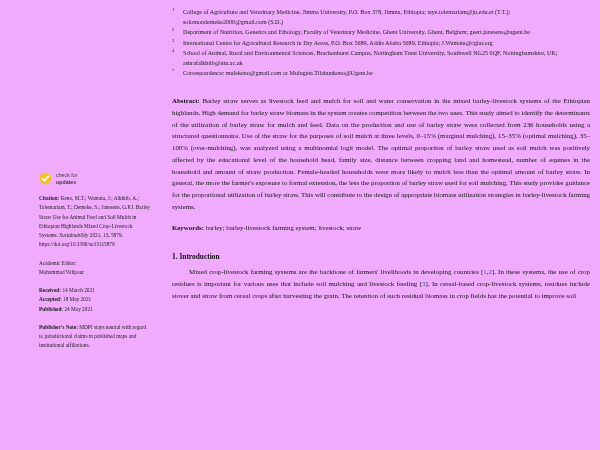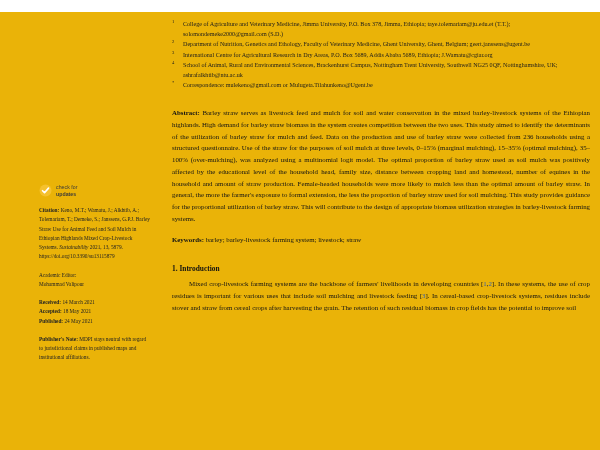--- a/index.html
+++ b/index.html
@@ -12,22 +12,21 @@
     height: 450px;
     position: relative;
     font-family: "Liberation Serif", "DejaVu Serif", serif;
     color: #1b1b1b;
     overflow: hidden;
   }
 
   .page {
     position: absolute;
     inset: 0;
-    background: #eab308;
-    margin-top: 12px;
+    background: #f0abfc;
   }
 
   
   .sidebar {
     position: absolute;
     left: 39px;
     top: 172px;
     width: 112px;
   }
 

